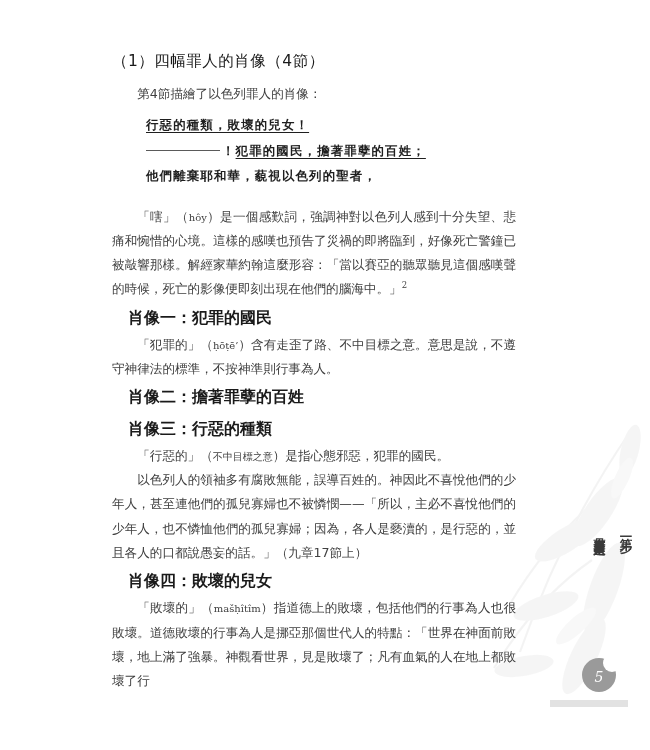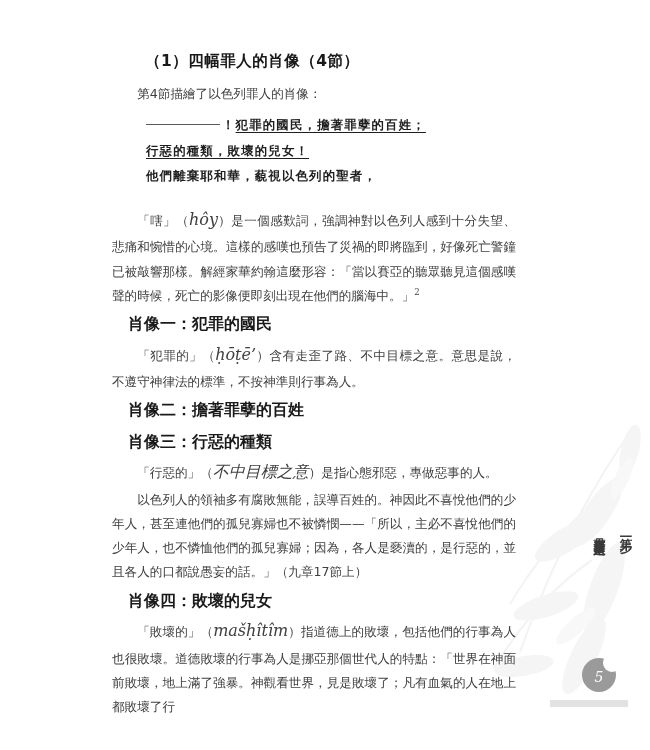--- a/index.html
+++ b/index.html
@@ -82,26 +82,25 @@
   
   .content {
     position:absolute;
     left:112px; top:50px;
     width:404px;
     z-index:2;
   }
 
   h1.section-title {
     font-size:15.5px;
-    font-weight:bold;
+    font-weight:normal;
     letter-spacing:.5px;
     line-height:1.5;
     margin-bottom:9px;
     color:#1a1a1a;
-    margin-left:33px;
   }
 
   p.body {
     font-size:12.6px;
     line-height:1.92;
     text-align:justify;
     text-justify:inter-ideograph;
     color:#404040;
   }
   p.indent { text-indent:2em; }
@@ -133,22 +132,21 @@
     font-size:16px;
     font-weight:bold;
     line-height:1.9;
     margin-top:1px;
     text-indent:1em;
     color:#1a1a1a;
   }
 
   .translit {
     font-family:"DejaVu Serif","Liberation Serif",serif;
-    font-style:italic;
-    font-size:16px;
+    font-size:10px;
   }
   sup.fn {
     font-size:8.5px;
     vertical-align:super;
     font-family:"DejaVu Serif","Liberation Serif",serif;
   }
 </style>
 </head>
 <body>
 
@@ -190,37 +188,37 @@
   <div class="footer-rule"></div>
 
   <div class="content">
 
     <h1 class="section-title">（1）四幅罪人的肖像（4節）</h1>
 
     <p class="body indent">第4節描繪了以色列罪人的肖像：</p>
 
     <div class="scripture">
       <div class="line">
-        <span class="blank-rule"></span><span>！</span><span class="u">犯罪的國民，擔著罪孽的百姓；</span>
+        <span class="u">行惡的種類，敗壞的兒女！</span>
       </div>
       <div class="line">
-        <span class="u">行惡的種類，敗壞的兒女！</span>
+        <span class="blank-rule"></span><span>！</span><span class="u">犯罪的國民，擔著罪孽的百姓；</span>
       </div>
       <div class="line">他們離棄耶和華，藐視以色列的聖者，</div>
     </div>
 
     <p class="body indent"><span>「嗐」（</span><span class="translit">hôy</span><span>）是一個感歎詞，強調神對以色列人感到十分失望、悲痛和惋惜的心境。這樣的感嘆也預告了災禍的即將臨到，好像死亡警鐘已被敲響那樣。解經家華約翰這麼形容：「當以賽亞的聽眾聽見這個感嘆聲的時候，死亡的影像便即刻出現在他們的腦海中。」</span><sup class="fn">2</sup></p>
 
 
     <h2 class="portrait">肖像一：犯罪的國民</h2>
     <p class="body indent"><span>「犯罪的」（</span><span class="translit">ḥōṭē’</span><span>）含有走歪了路、不中目標之意。意思是說，不遵守神律法的標準，不按神準則行事為人。</span></p>
 
     <h2 class="portrait">肖像二：擔著罪孽的百姓</h2>
 
     <h2 class="portrait">肖像三：行惡的種類</h2>
-    <p class="body indent"><span>「行惡的」（</span><span class="translit">不中目標之意</span><span>）是指心態邪惡，專做惡事的人。</span></p>
+    <p class="body indent"><span>「行惡的」（</span><span class="translit">不中目標之意</span><span>）是指心態邪惡，犯罪的國民。</span></p>
     <p class="body indent">以色列人的領袖多有腐敗無能，誤導百姓的。神因此不喜悅他們的少年人，甚至連他們的孤兒寡婦也不被憐憫——「所以，主必不喜悅他們的少年人，也不憐恤他們的孤兒寡婦；因為，各人是褻瀆的，是行惡的，並且各人的口都說愚妄的話。」（九章17節上）</p>
 
     <h2 class="portrait">肖像四：敗壞的兒女</h2>
     <p class="body indent"><span>「敗壞的」（</span><span class="translit">mašḥîtîm</span><span>）指道德上的敗壞，包括他們的行事為人也很敗壞。道德敗壞的行事為人是挪亞那個世代人的特點：「世界在神面前敗壞，地上滿了強暴。神觀看世界，見是敗壞了；凡有血氣的人在地上都敗壞了行</span></p>
 
   </div>
 </div>
 
 </body></html>

